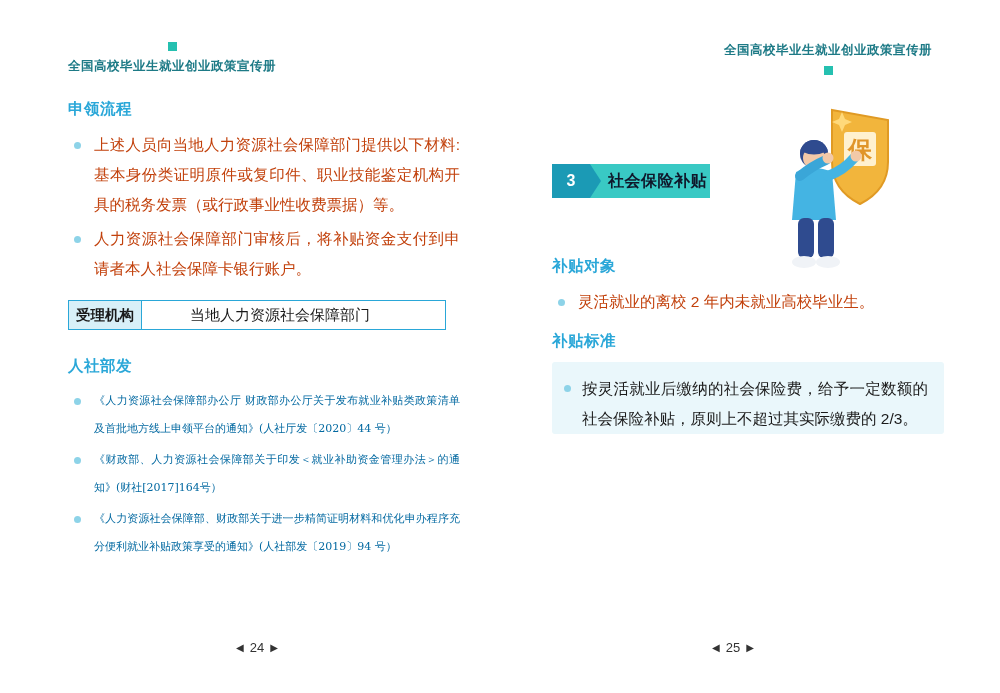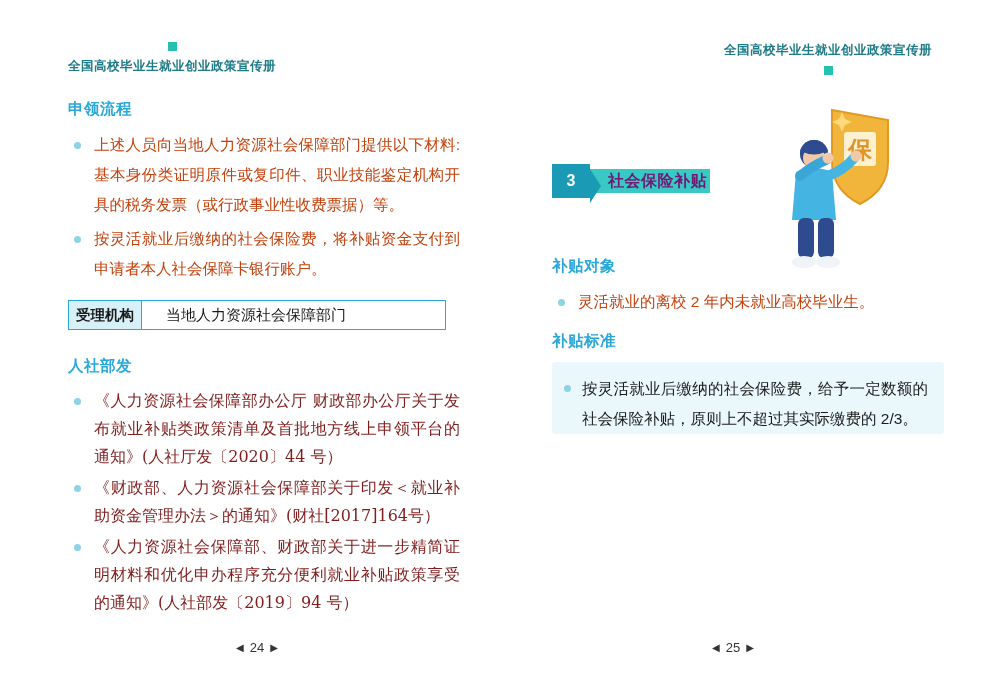--- a/index.html
+++ b/index.html
@@ -95,20 +95,21 @@
 
   
   .inst-row {
     display: flex;
     align-items: stretch;
     margin-top: 16px;
     border: 1px solid #2aa7d8;
     width: 378px;
     height: 30px;
     box-sizing: border-box;
+    gap: 24px;
   }
   .inst-label {
     background: #d8f0f8;
     color: #1a1a1a;
     font-size: 14.5px;
     font-weight: bold;
     padding: 0 7px;
     display: flex;
     align-items: center;
     white-space: nowrap;
@@ -127,23 +128,23 @@
   ul.policy {
     list-style: none;
     margin: 0;
     padding: 0;
   }
   ul.policy > li {
     position: relative;
     padding-left: 26px;
     margin-bottom: 3px;
     font-family: "DejaVu Serif", "Liberation Serif", serif;
-    font-size: 16px;
+    font-size: 11px;
     line-height: 28px;
-    color: #7f1d1d;
+    color: #0369a1;
     text-align: justify;
   }
   ul.policy > li::before {
     content: "";
     position: absolute;
     left: 6px;
     top: 11px;
     width: 7px;
     height: 7px;
     border-radius: 50%;
@@ -166,23 +167,23 @@
     color: #ffffff;
     font-size: 16px;
     font-weight: bold;
     display: flex;
     align-items: center;
     justify-content: center;
   }
   .banner-body {
     position: relative;
     flex: 1;
-    height: 24px;
+    height: 34px;
     background: #39c9c4;
-    color: #701a75;
+    color: #0f172a;
     font-size: 16px;
     font-weight: bold;
     display: flex;
     align-items: center;
     padding-left: 18px;
     letter-spacing: 0.5px;
   }
   .banner-body::before {
     content: "";
     position: absolute;
@@ -251,21 +252,21 @@
     <span class="hdr-text">全国高校毕业生就业创业政策宣传册</span>
     <span class="hdr-square"></span>
   </div>
 
   <div class="col-left">
 
     <h3 class="sec-title">申领流程</h3>
 
     <ul class="bullets">
       <li>上述人员向当地人力资源社会保障部门提供以下材料:基本身份类证明原件或复印件、职业技能鉴定机构开具的税务发票（或行政事业性收费票据）等。</li>
-      <li>按灵活就业后缴纳的社会保险费，将补贴资金支付到申请者本人社会保障卡银行账户。</li>
+      <li>人力资源社会保障部门审核后，将补贴资金支付到申请者本人社会保障卡银行账户。</li>
     </ul>
 
     <div class="inst-row">
       <div class="inst-label">受理机构</div>
       <div class="inst-value">当地人力资源社会保障部门</div>
     </div>
 
     <h3 class="sec-title spaced">人社部发</h3>
 
     <ul class="policy">

